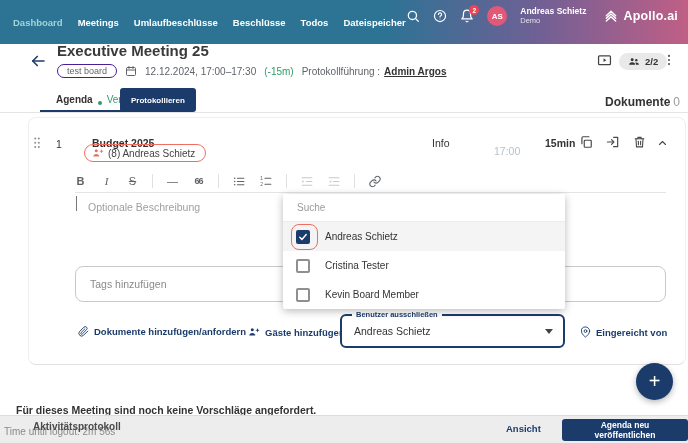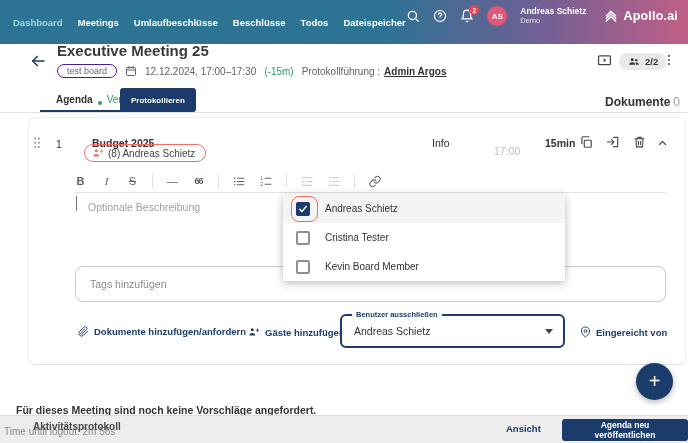--- a/index.html
+++ b/index.html
@@ -363,20 +363,21 @@
     <span>
       <svg width="11" height="12" viewBox="0 0 24 24" fill="none" stroke="currentColor" stroke-width="2" stroke-linecap="round" stroke-linejoin="round">
           <path d="M21 10c0 7-9 13-9 13s-9-6-9-13a9 9 0 0 1 18 0z"></path>
           <circle cx="12" cy="10" r="3"></circle>
         </svg>
     </span>
     <span>Eingereicht von</span>
   </div>
 
   <div class="dropdown">
+    <input class="ddsearch" placeholder="Suche" style="">
     <div class="ddrow sel" style="position:relative;">
       <span class="cb on">
         <svg width="10" height="10" viewBox="0 0 14 14" fill="none" stroke="#fff" stroke-width="2" stroke-linecap="round" stroke-linejoin="round">
             <polyline points="2.5 7.5 5.5 10.5 11.5 3.5"></polyline>
           </svg>
       </span>
       <span class="cbring"></span>
       <span class="ddlabel">Andreas Schietz</span>
     </div>
     <div class="ddrow">

